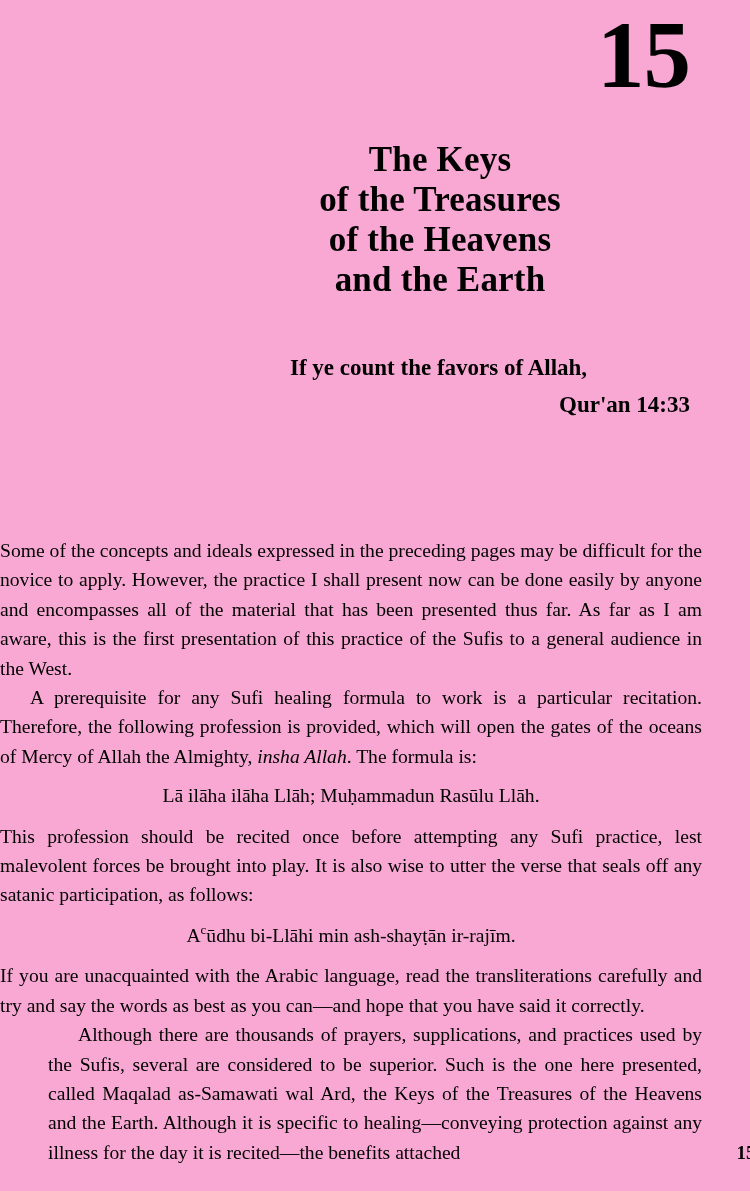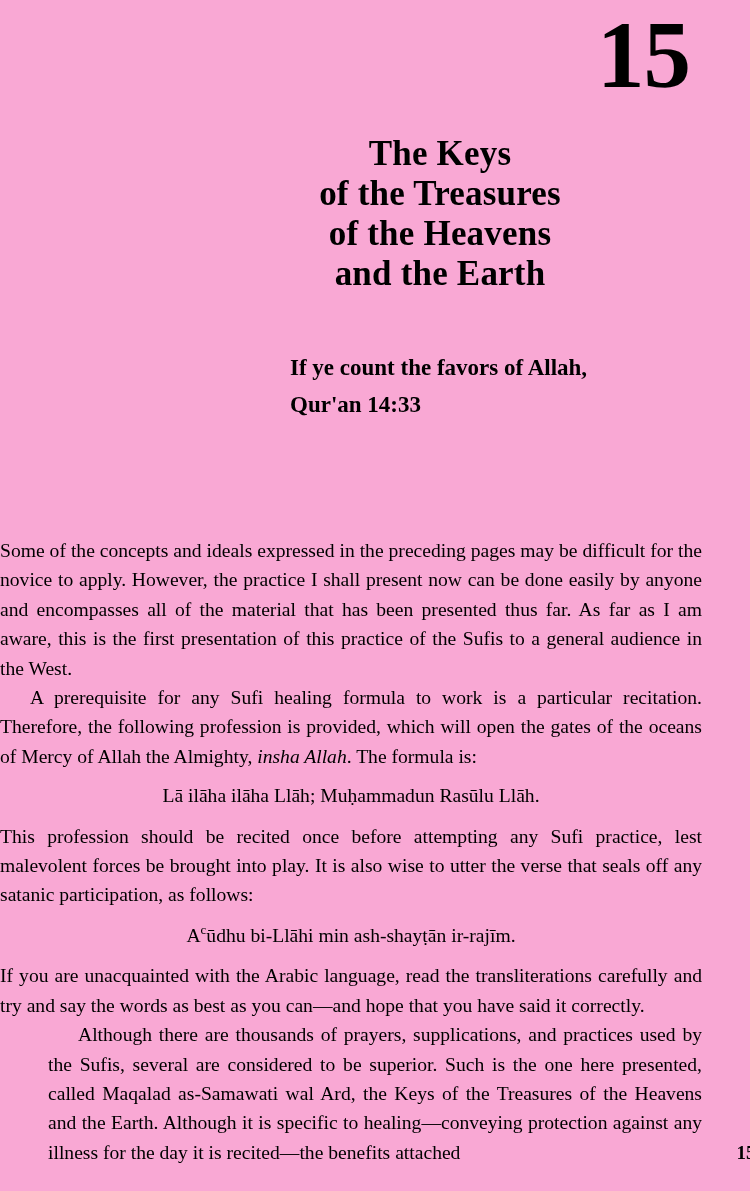--- a/index.html
+++ b/index.html
@@ -27,21 +27,21 @@
     font-family: "Liberation Serif", "DejaVu Serif", serif;
     font-weight: bold;
     font-size: 95px;
     line-height: 1.0;
     letter-spacing: -1px;
   }
 
   
   .chapter-title {
     position: absolute;
-    top: 134px;
+    top: 140px;
     left: 190px;
     width: 500px;
     text-align: center;
     font-family: "Liberation Serif", "DejaVu Serif", serif;
     font-weight: bold;
     font-size: 35px;
     line-height: 40px;
     letter-spacing: 0.2px;
   }
   .chapter-title .tline { display: block; white-space: nowrap; }
@@ -53,21 +53,21 @@
     left: 290px;
     width: 400px;
     font-family: "Liberation Serif", "DejaVu Serif", serif;
     font-weight: bold;
     font-size: 23px;
     line-height: 26px;
   }
   .epigraph .eline { display: block; white-space: nowrap; }
   .epigraph .attribution {
     display: block;
-    text-align: left;
+    text-align: right;
     margin-top: 11px;
     white-space: nowrap;
   }
 
   
   .body-block {
     position: absolute;
     top: 536px;
     left: 0;
     width: 702px;

